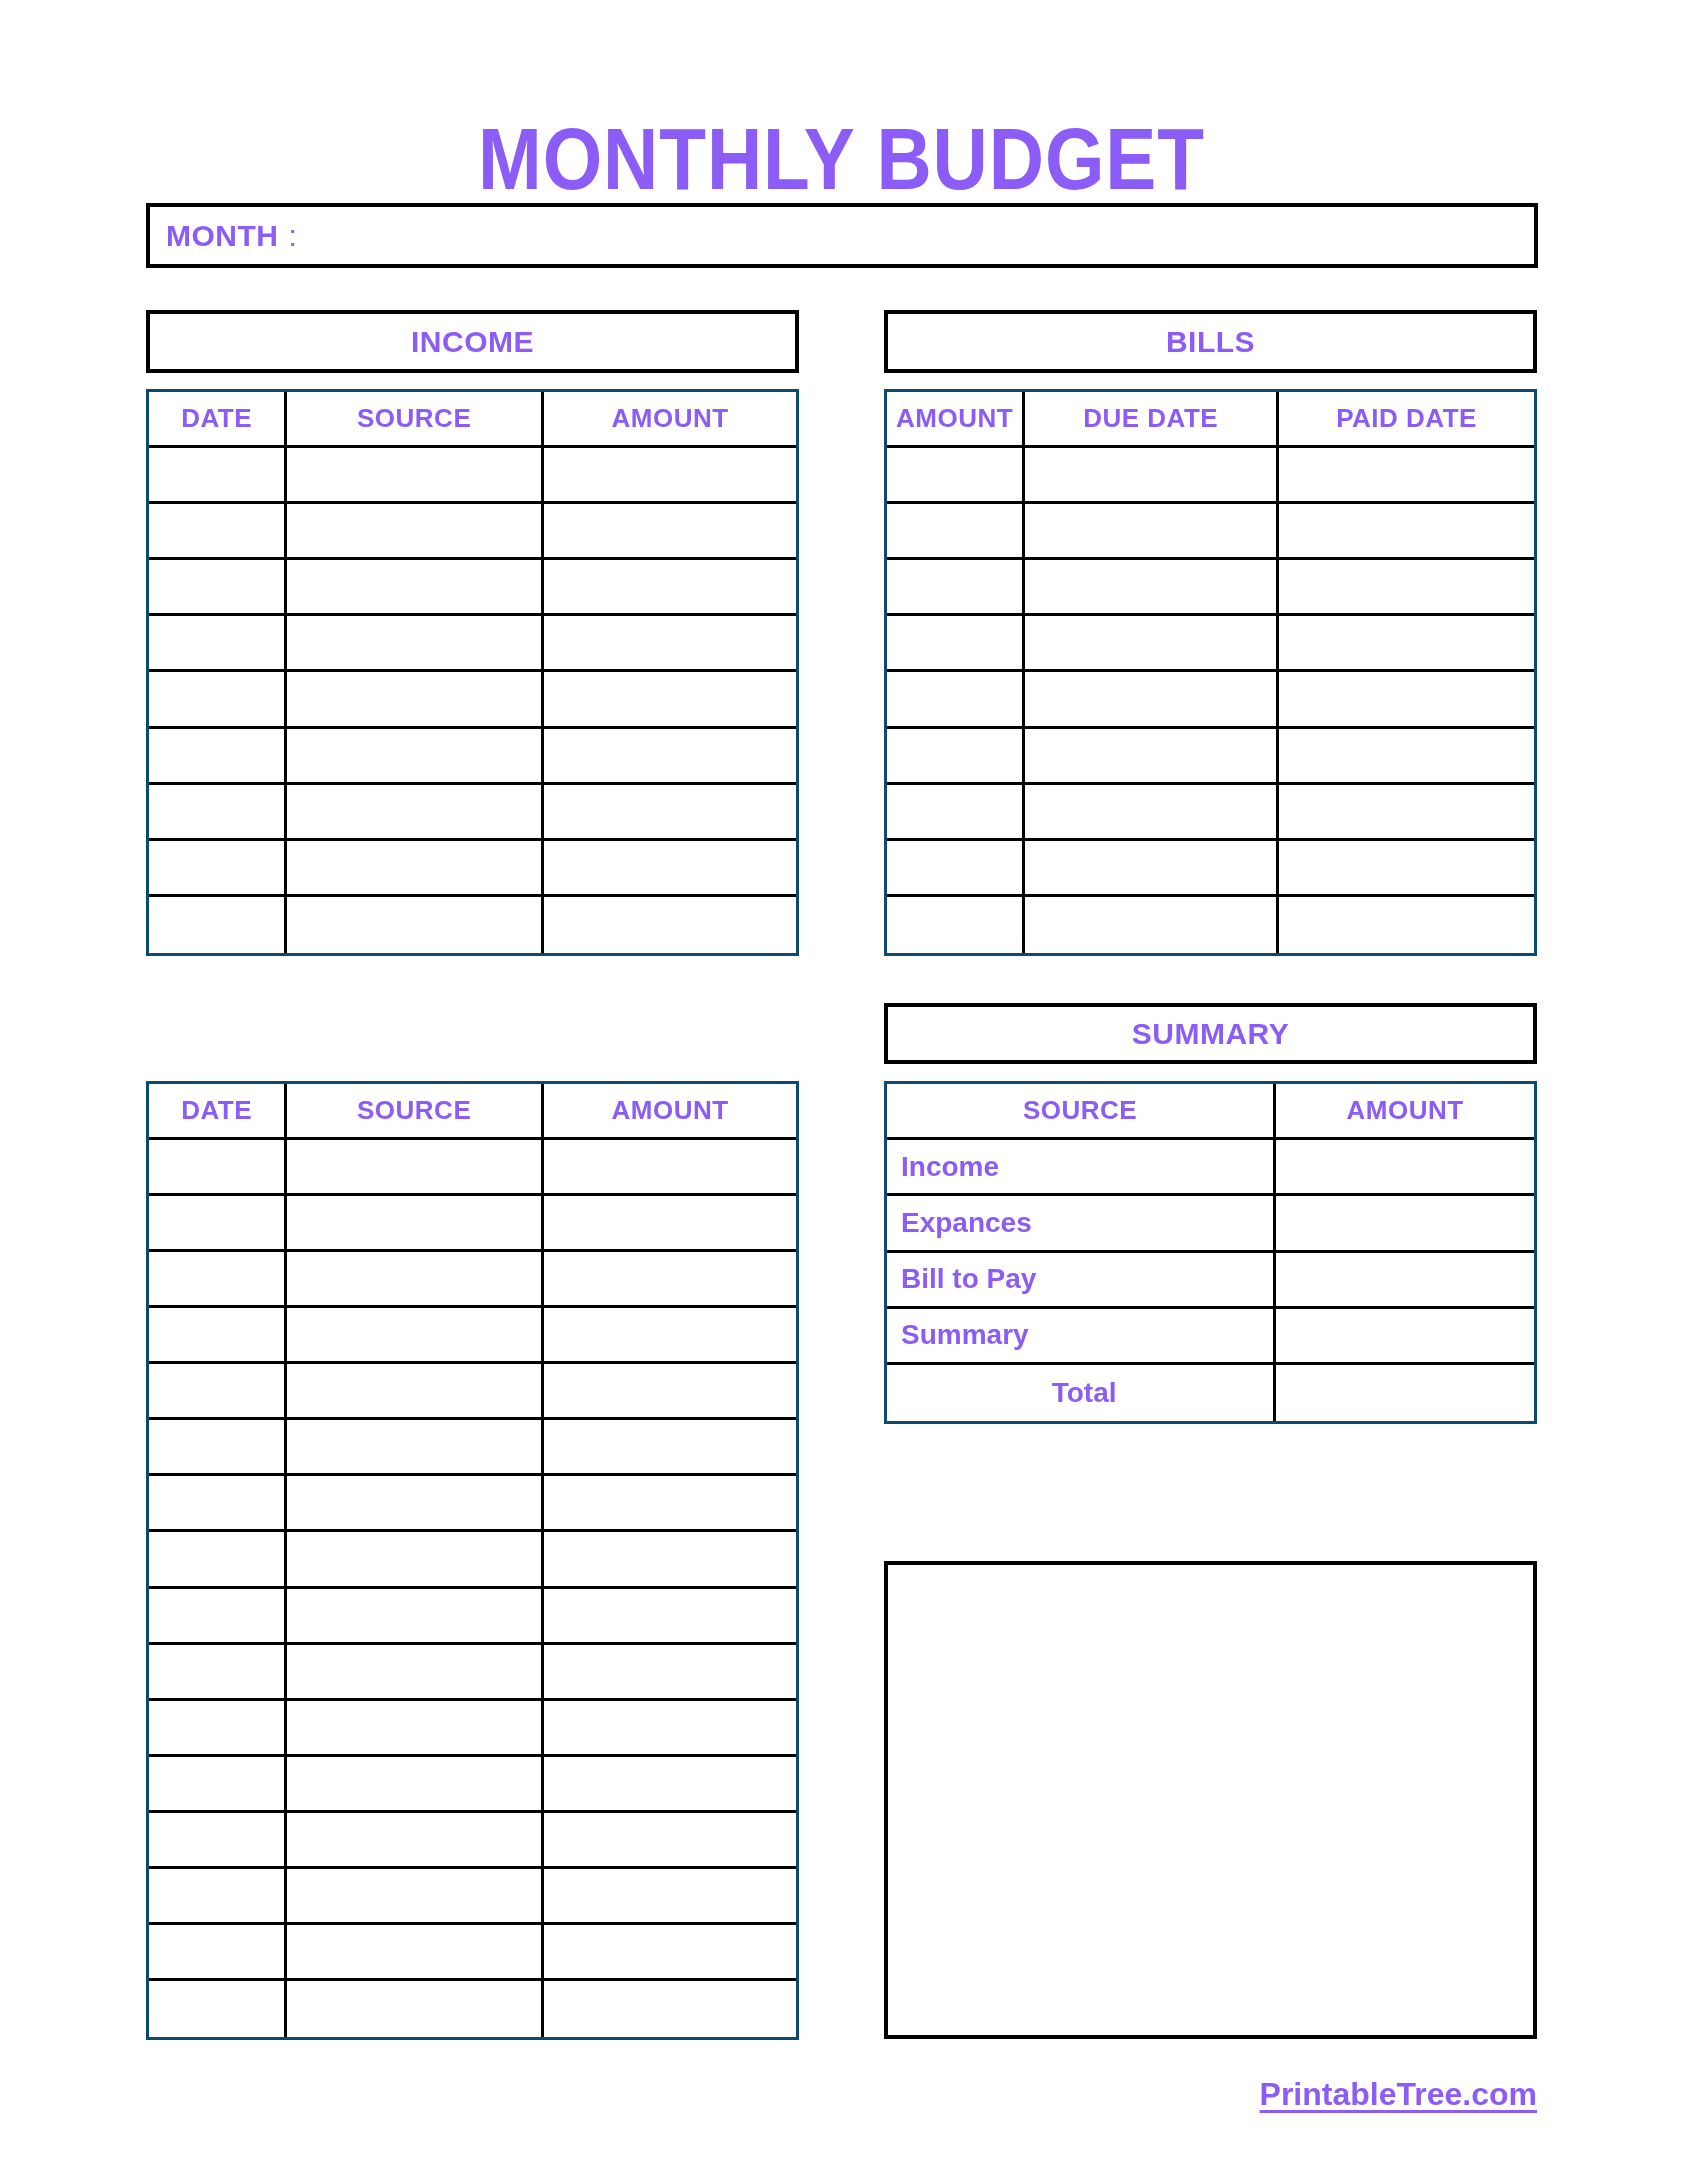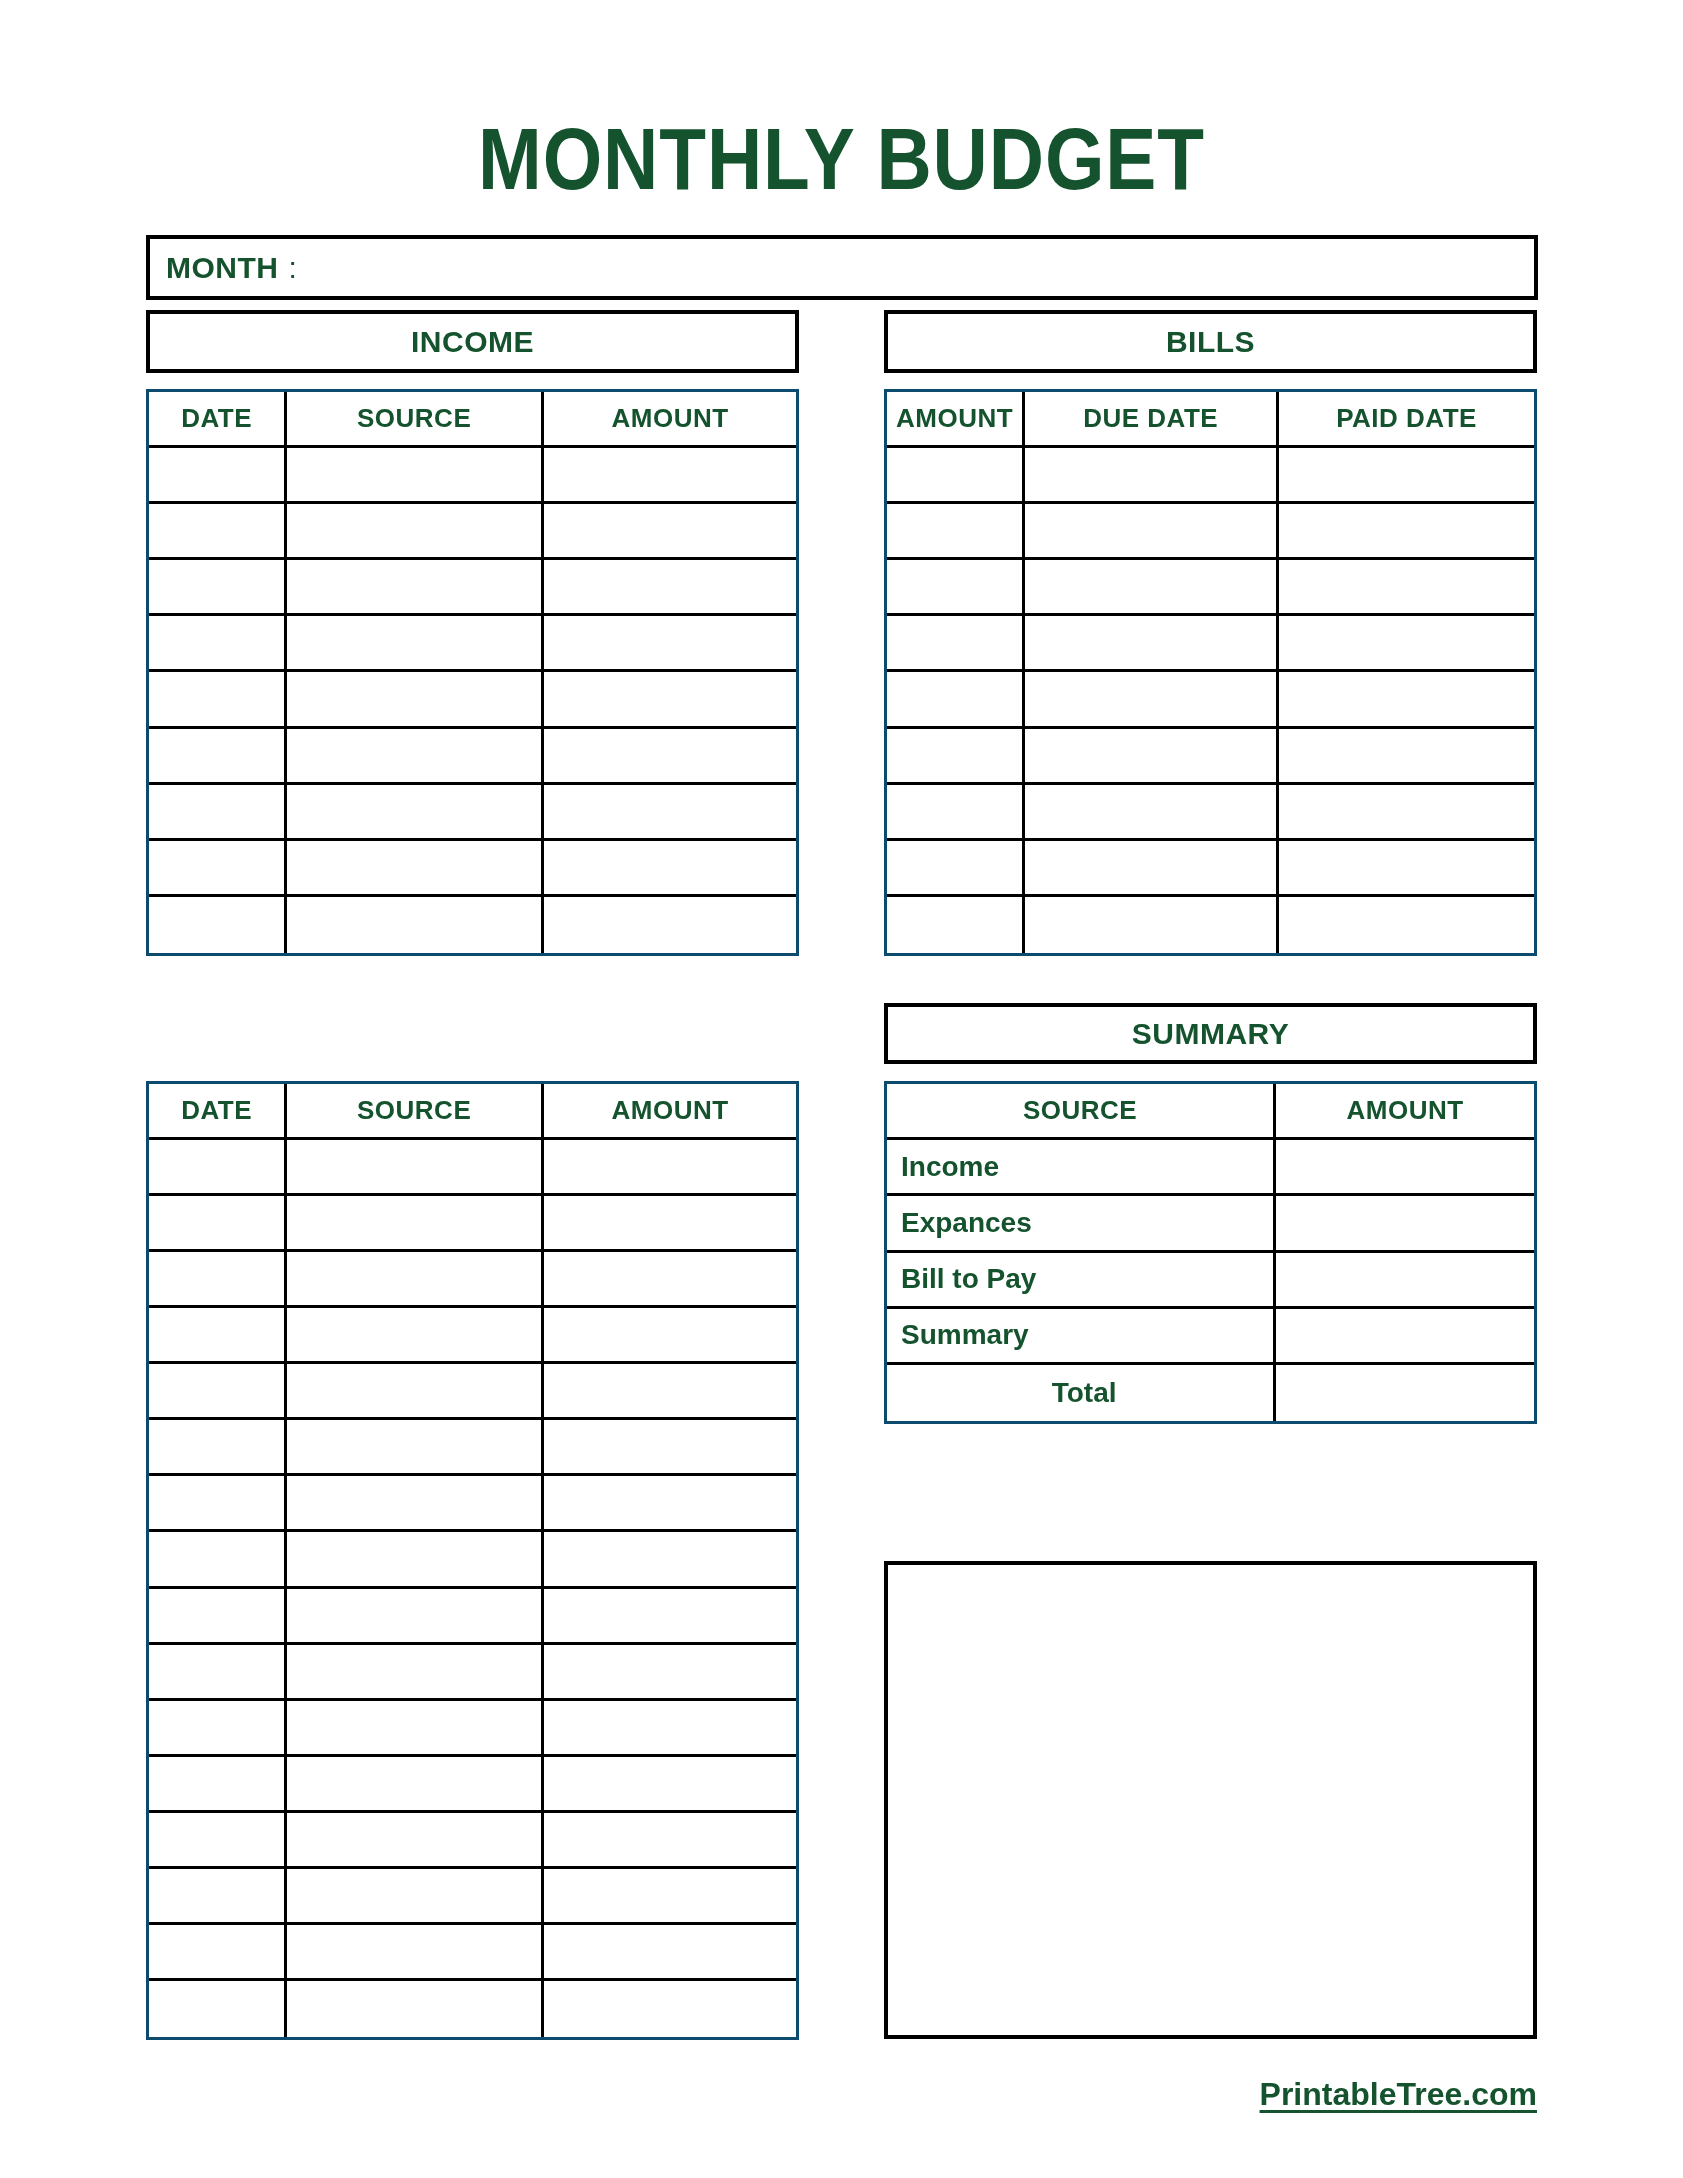--- a/index.html
+++ b/index.html
@@ -1,28 +1,28 @@
 <!DOCTYPE html>
 <html><head>
 <meta charset="utf-8">
 <style>
   html,body{margin:0;padding:0;background:#ffffff;}
   .page{
     position:relative;width:1683px;height:2178px;background:#ffffff;
-    font-family:"Liberation Sans","DejaVu Sans",sans-serif;color:#14532d;overflow:hidden;
+    font-family:"Liberation Sans","DejaVu Sans",sans-serif;color:#8b5cf6;overflow:hidden;
   }
   .page-title{
     position:absolute;left:0;right:0;top:115px;text-align:center;
     font-size:87px;font-weight:bold;line-height:87px;letter-spacing:1px;
     transform:scaleX(0.88);transform-origin:50% 50%;white-space:nowrap;
   }
   .month-box{
     position:absolute;left:146px;top:203px;width:1392px;height:65px;
     border:4px solid #000;box-sizing:border-box;background:#fff;
-    display:flex;align-items:center;padding-left:16px;margin-top:32px;
+    display:flex;align-items:center;padding-left:16px;
   }
   .month-label{font-weight:bold;font-size:30px;letter-spacing:0.5px;}
   .month-colon{font-weight:normal;font-size:30px;margin-left:10px;}
   .month-value{flex:1;align-self:stretch;}
   .hdr-box{
     position:absolute;border:4px solid #000;box-sizing:border-box;background:#fff;
     display:flex;align-items:center;justify-content:center;
   }
   .hdr-box .sec-title{font-weight:bold;font-size:30px;letter-spacing:0.5px;}
   .tbl{

